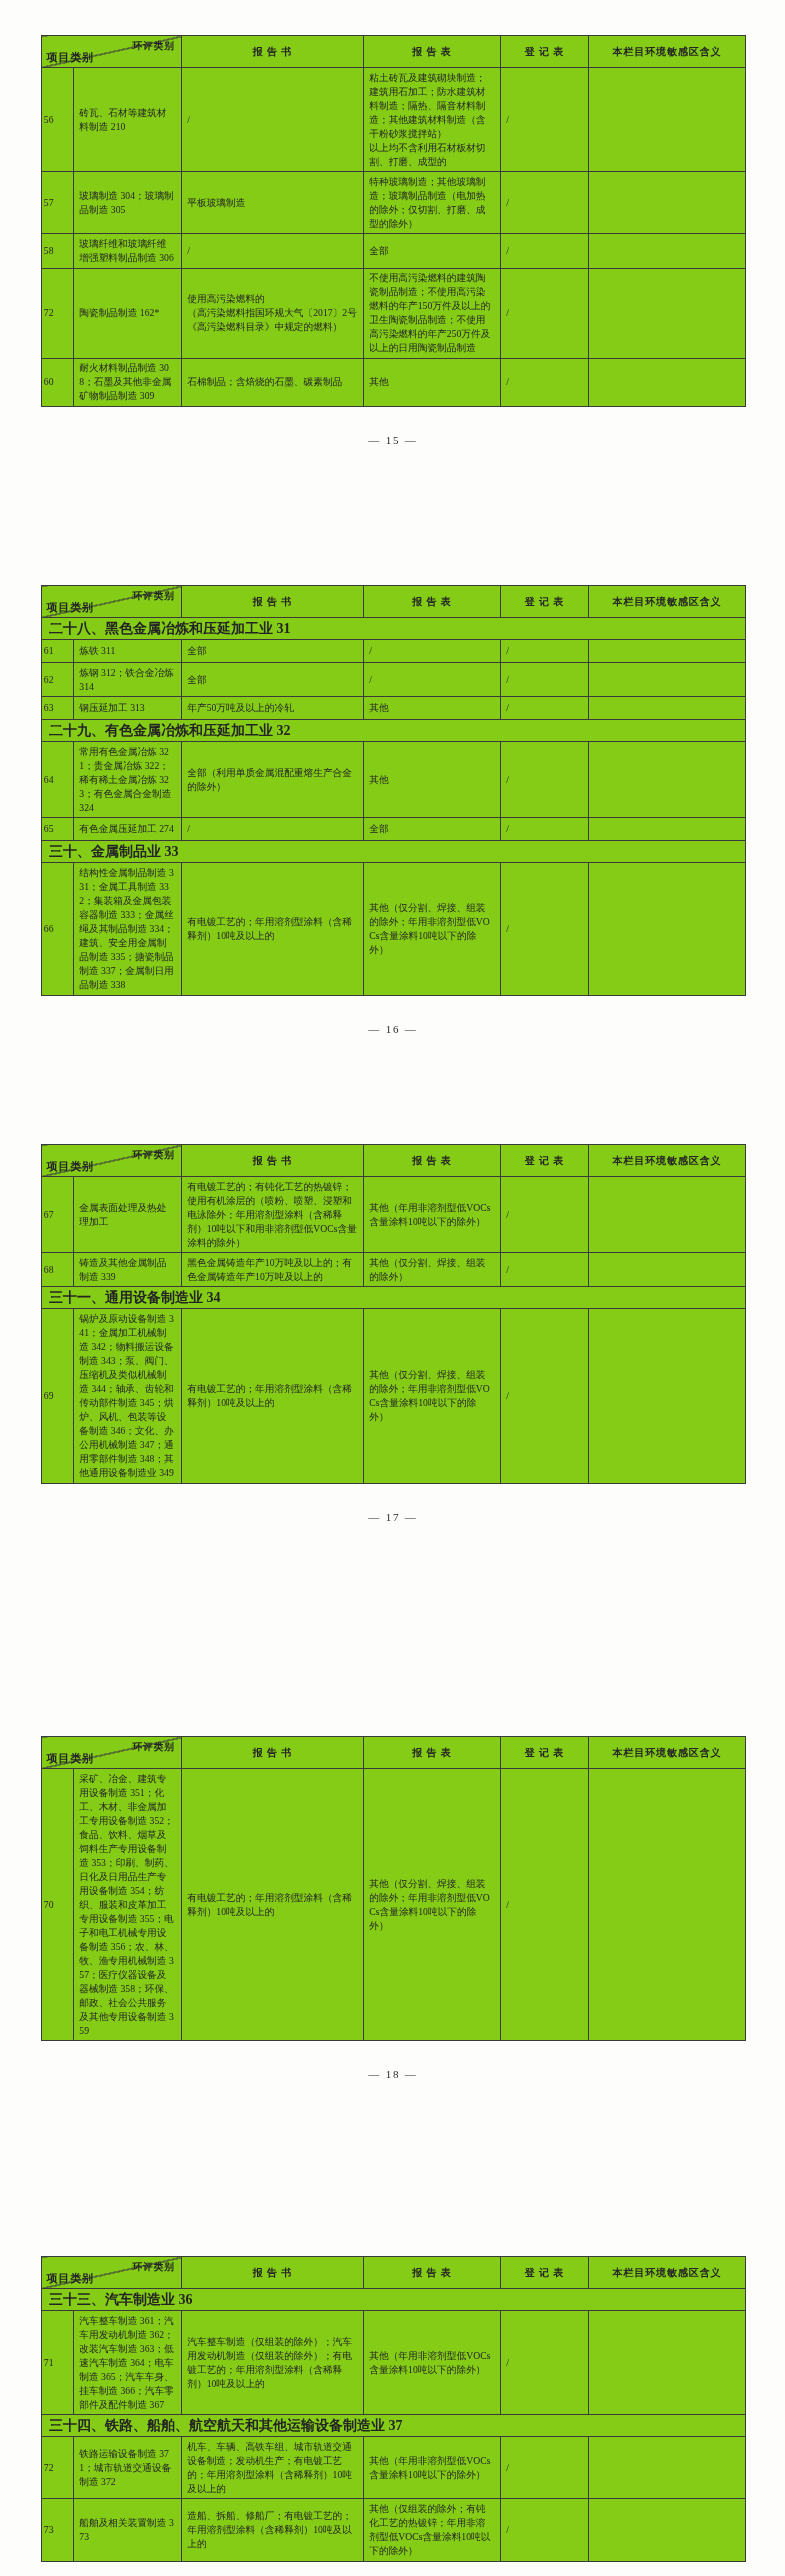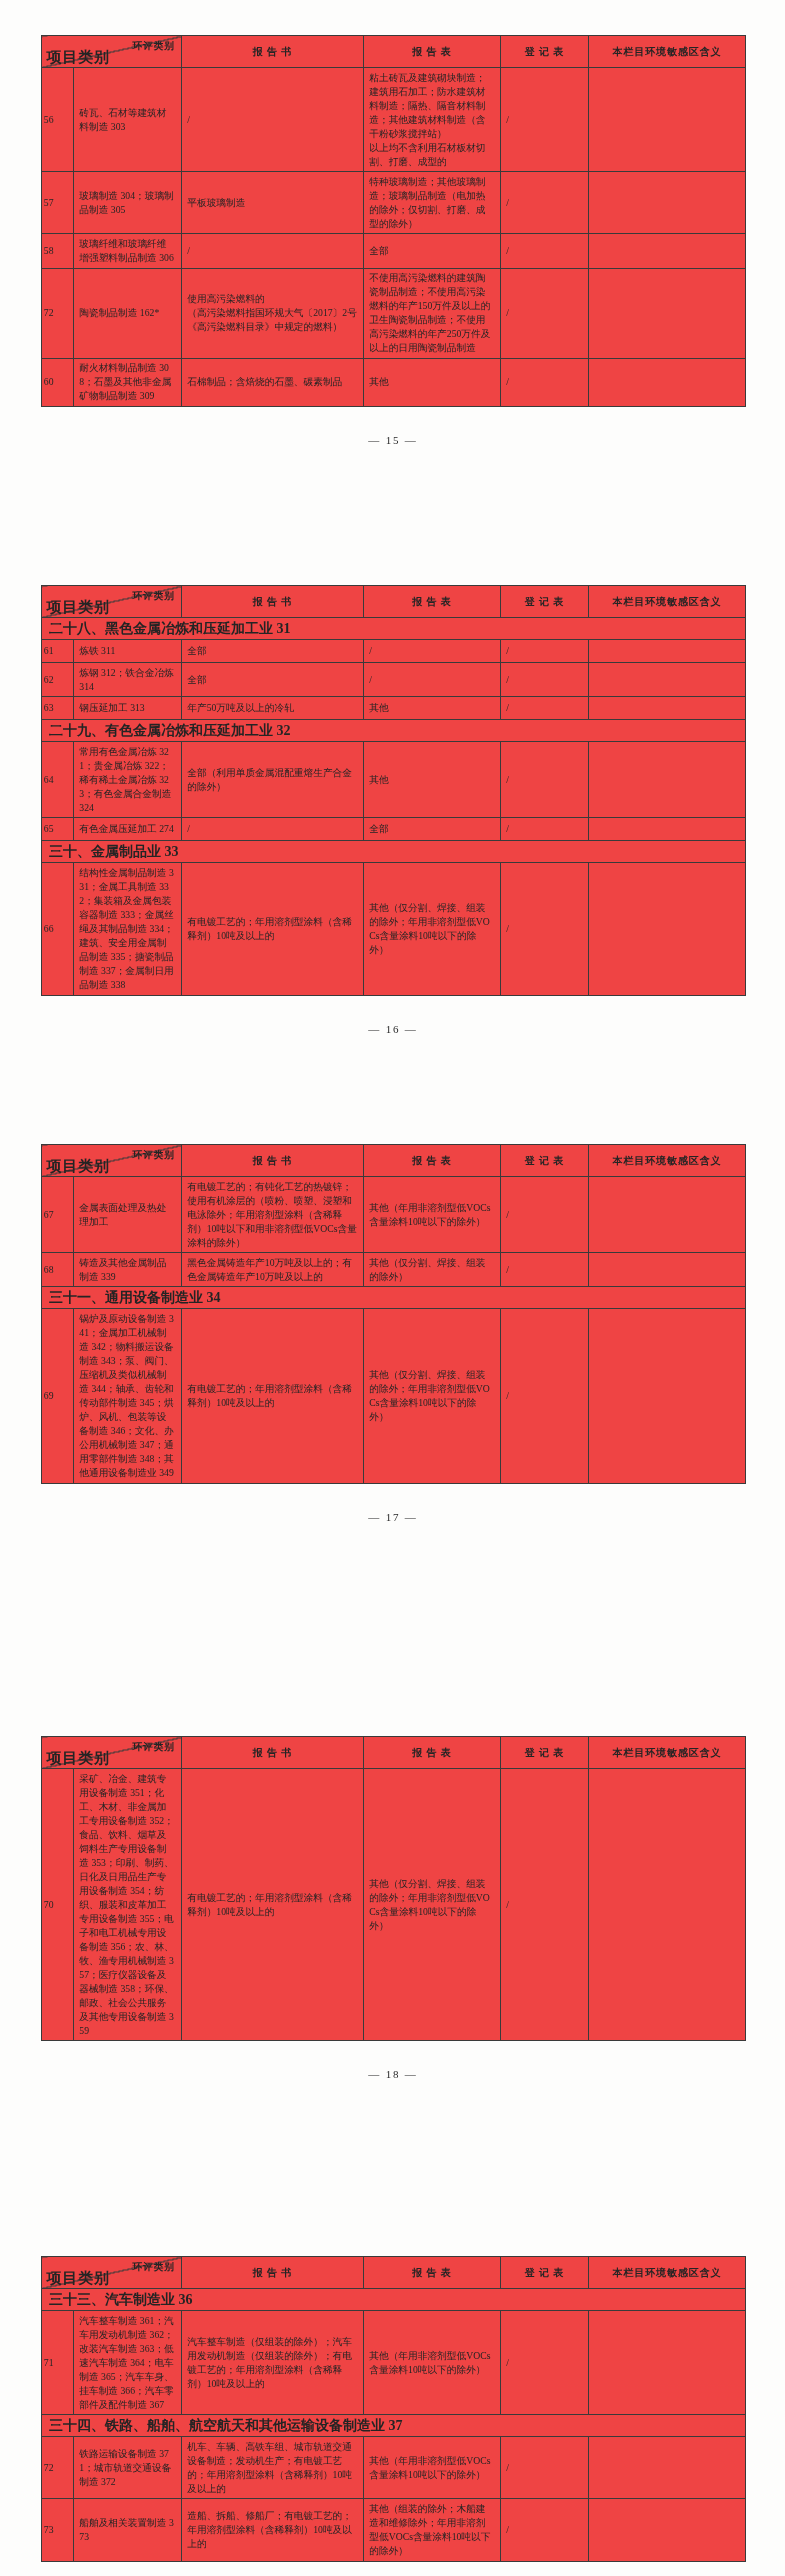--- a/index.html
+++ b/index.html
@@ -11,36 +11,36 @@
     color:#242424;
   }
   .page { position:absolute; left:41px; width:704px; }
   .page[data-page="0"]{ top:35px; }
   .page[data-page="1"]{ top:585px; }
   .page[data-page="2"]{ top:1144px; }
   .page[data-page="3"]{ top:1736px; }
   .page[data-page="4"]{ top:2256px; }
 
   table.grid { width:100%; border-collapse:collapse; table-layout:fixed;
-               border:1.8px solid #343434; background:#ef4444; }
+               border:1.8px solid #343434; background:#84cc16; }
   .grid th, .grid td {
     border:0.9px solid #3a3a3a;
     font-size:9.7px; line-height:14px;
     padding:2.6px 5.3px; vertical-align:middle;
     word-break:break-all; white-space:pre-wrap;
   }
   .grid thead th { height:32px; font-weight:bold; font-size:10px;
                    text-align:center; letter-spacing:0.9px; padding:1.8px; }
   th.diag { position:relative; padding:0; letter-spacing:0;
     background-image:linear-gradient(to bottom right,
       transparent calc(50% - 0.6px), #3a3a3a calc(50% - 0.6px),
       #3a3a3a calc(50% + 0.6px), transparent calc(50% + 0.6px));
   }
   .diag-top   { position:absolute; top:2.6px; right:6.2px;  font-size:9.7px; font-weight:bold; }
-  .diag-bottom{ position:absolute; bottom:2.6px; left:4.4px; font-size:15px; font-weight:bold;text-align:right; }
+  .diag-bottom{ position:absolute; bottom:2.6px; left:4.4px; font-size:11px; font-weight:bold;text-align:right; }
   td.sn  { text-align:left; padding:2.6px 1.8px; }
   td.cat { text-align:left; }
   tr.section-row td { font-weight:bold; font-size:14px; padding:3.5px 7px; height:21px; }
   tr.item-row td { height:23px; }
   .page-number { text-align:center; margin-top:27px; font-size:11px;
                  letter-spacing:1.8px; color:#2a2a2a; }
 </style>
 </head>
 <body>
 
@@ -60,21 +60,21 @@
             <th class="diag" colspan="2"><div class="diag-top">环评类别</div><div class="diag-bottom">项目类别</div></th>
             <th class="hcol">报 告 书</th>
             <th class="hcol">报 告 表</th>
             <th class="hcol">登 记 表</th>
             <th class="hcol">本栏目环境敏感区含义</th>
           </tr>
         </thead>
         <tbody>
           <tr class="item-row">
             <td class="sn">56</td>
-            <td class="cat">砖瓦、石材等建筑材料制造 303</td>
+            <td class="cat">砖瓦、石材等建筑材料制造 210</td>
             <td class="txt">/</td>
             <td class="txt">粘土砖瓦及建筑砌块制造；建筑用石加工；防水建筑材料制造；隔热、隔音材料制造；其他建筑材料制造（含干粉砂浆搅拌站）
 以上均不含利用石材板材切割、打磨、成型的</td>
             <td class="txt">/</td>
             <td class="txt"></td>
           </tr>
           <tr class="item-row">
             <td class="sn">57</td>
             <td class="cat">玻璃制造 304；玻璃制品制造 305</td>
             <td class="txt">平板玻璃制造</td>
@@ -314,21 +314,21 @@
             <td class="cat">铁路运输设备制造 371；城市轨道交通设备制造 372</td>
             <td class="txt">机车、车辆、高铁车组、城市轨道交通设备制造；发动机生产；有电镀工艺的；年用溶剂型涂料（含稀释剂）10吨及以上的</td>
             <td class="txt">其他（年用非溶剂型低VOCs含量涂料10吨以下的除外）</td>
             <td class="txt">/</td>
             <td class="txt"></td>
           </tr>
           <tr class="item-row">
             <td class="sn">73</td>
             <td class="cat">船舶及相关装置制造 373</td>
             <td class="txt">造船、拆船、修船厂；有电镀工艺的；年用溶剂型涂料（含稀释剂）10吨及以上的</td>
-            <td class="txt">其他（组装的除外；木船建造和维修除外；年用非溶剂型低VOCs含量涂料10吨以下的除外）</td>
+            <td class="txt">其他（仅组装的除外；有钝化工艺的热镀锌；年用非溶剂型低VOCs含量涂料10吨以下的除外）</td>
             <td class="txt">/</td>
             <td class="txt"></td>
           </tr>
         </tbody>
       </table>
     <div class="page-number"></div>
   </section>
 </div>
 
 

